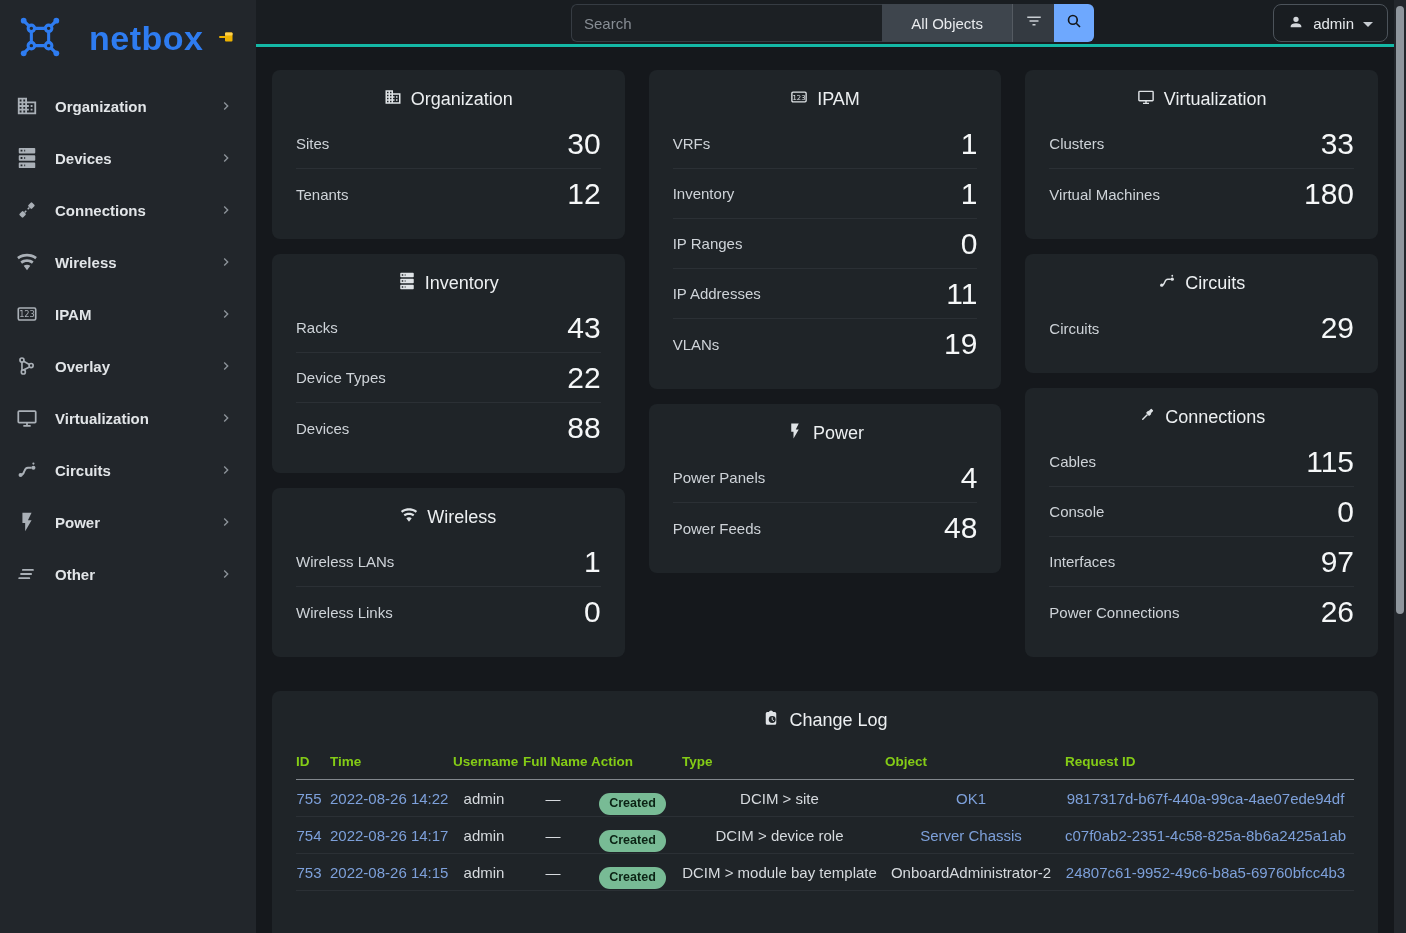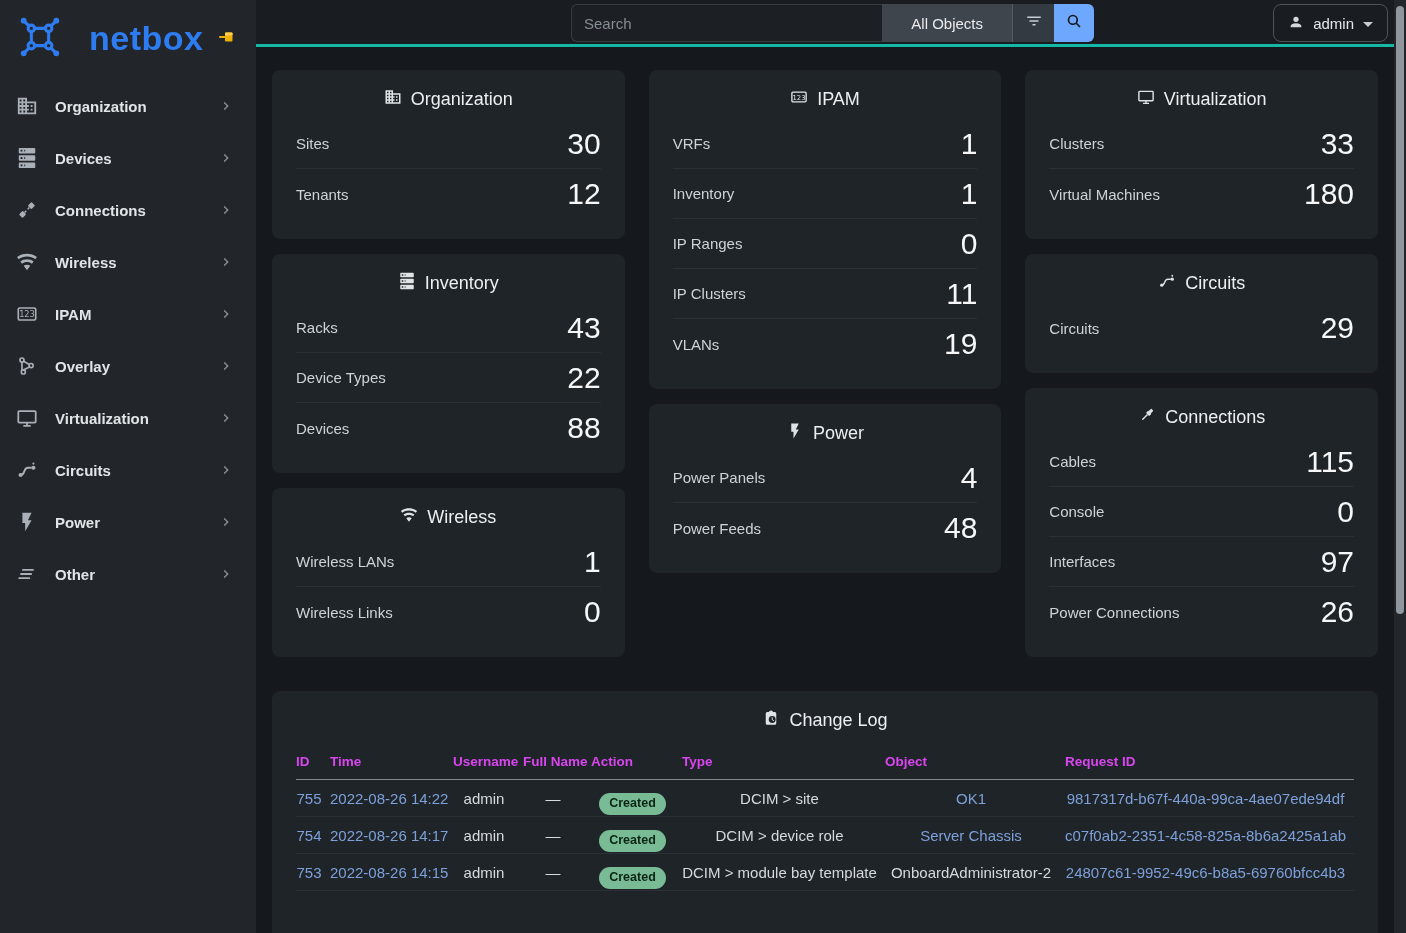--- a/index.html
+++ b/index.html
@@ -46,21 +46,21 @@
   .card-title svg{color:#dfe3e6;}
   .stats{margin-top:8px;}
   .stat-row{display:flex;justify-content:space-between;align-items:center;height:50px;border-bottom:1px solid var(--row-border);cursor:pointer;gap:24px;}
   .stat-row:last-child{border-bottom:none;}
   .stat-label{font-size:15px;color:var(--text-dim);}
   .stat-value{font-size:30px;color:#f5f7f8;line-height:1;}
 
   
   .changelog-card{margin-top:34px;width:1106px;height:250px;background:var(--card);border-radius:8px;padding:18px 24px 0;}
   table{width:100%;border-collapse:collapse;margin-top:14px;table-layout:fixed;}
-  th{font-size:13.5px;font-weight:bold;color:#d946ef;text-align:left;padding:8px 8px 10px 0;border-bottom:1px solid #81878d;white-space:nowrap;}
+  th{font-size:13.5px;font-weight:bold;color:#84cc16;text-align:left;padding:8px 8px 10px 0;border-bottom:1px solid #81878d;white-space:nowrap;}
   td{font-size:15px;color:#d6dade;padding:0 8px 0 0;height:37px;border-bottom:1px solid var(--row-border);vertical-align:middle;white-space:nowrap;overflow:hidden;text-align:center;}
   .cell-link{color:var(--link);cursor:pointer;}
   .badge{display:inline-block;background:var(--green);color:#0c2415;font-size:12.5px;font-weight:bold;padding:4px 10px 5px;border-radius:11px;line-height:1;margin-top:12px;}
 </style>
 </head>
 <body>
 
 <div id="app">
 
   <div class="sidebar">
@@ -342,21 +342,21 @@
             </div>
             <div class="stat-row">
               <span class="stat-label">Inventory</span>
               <span class="stat-value">1</span>
             </div>
             <div class="stat-row">
               <span class="stat-label">IP Ranges</span>
               <span class="stat-value">0</span>
             </div>
             <div class="stat-row">
-              <span class="stat-label">IP Clusters</span>
+              <span class="stat-label">IP Addresses</span>
               <span class="stat-value">11</span>
             </div>
             <div class="stat-row">
               <span class="stat-label">VLANs</span>
               <span class="stat-value">19</span>
             </div>
           </div>
         </div>
 
         <div class="card">

